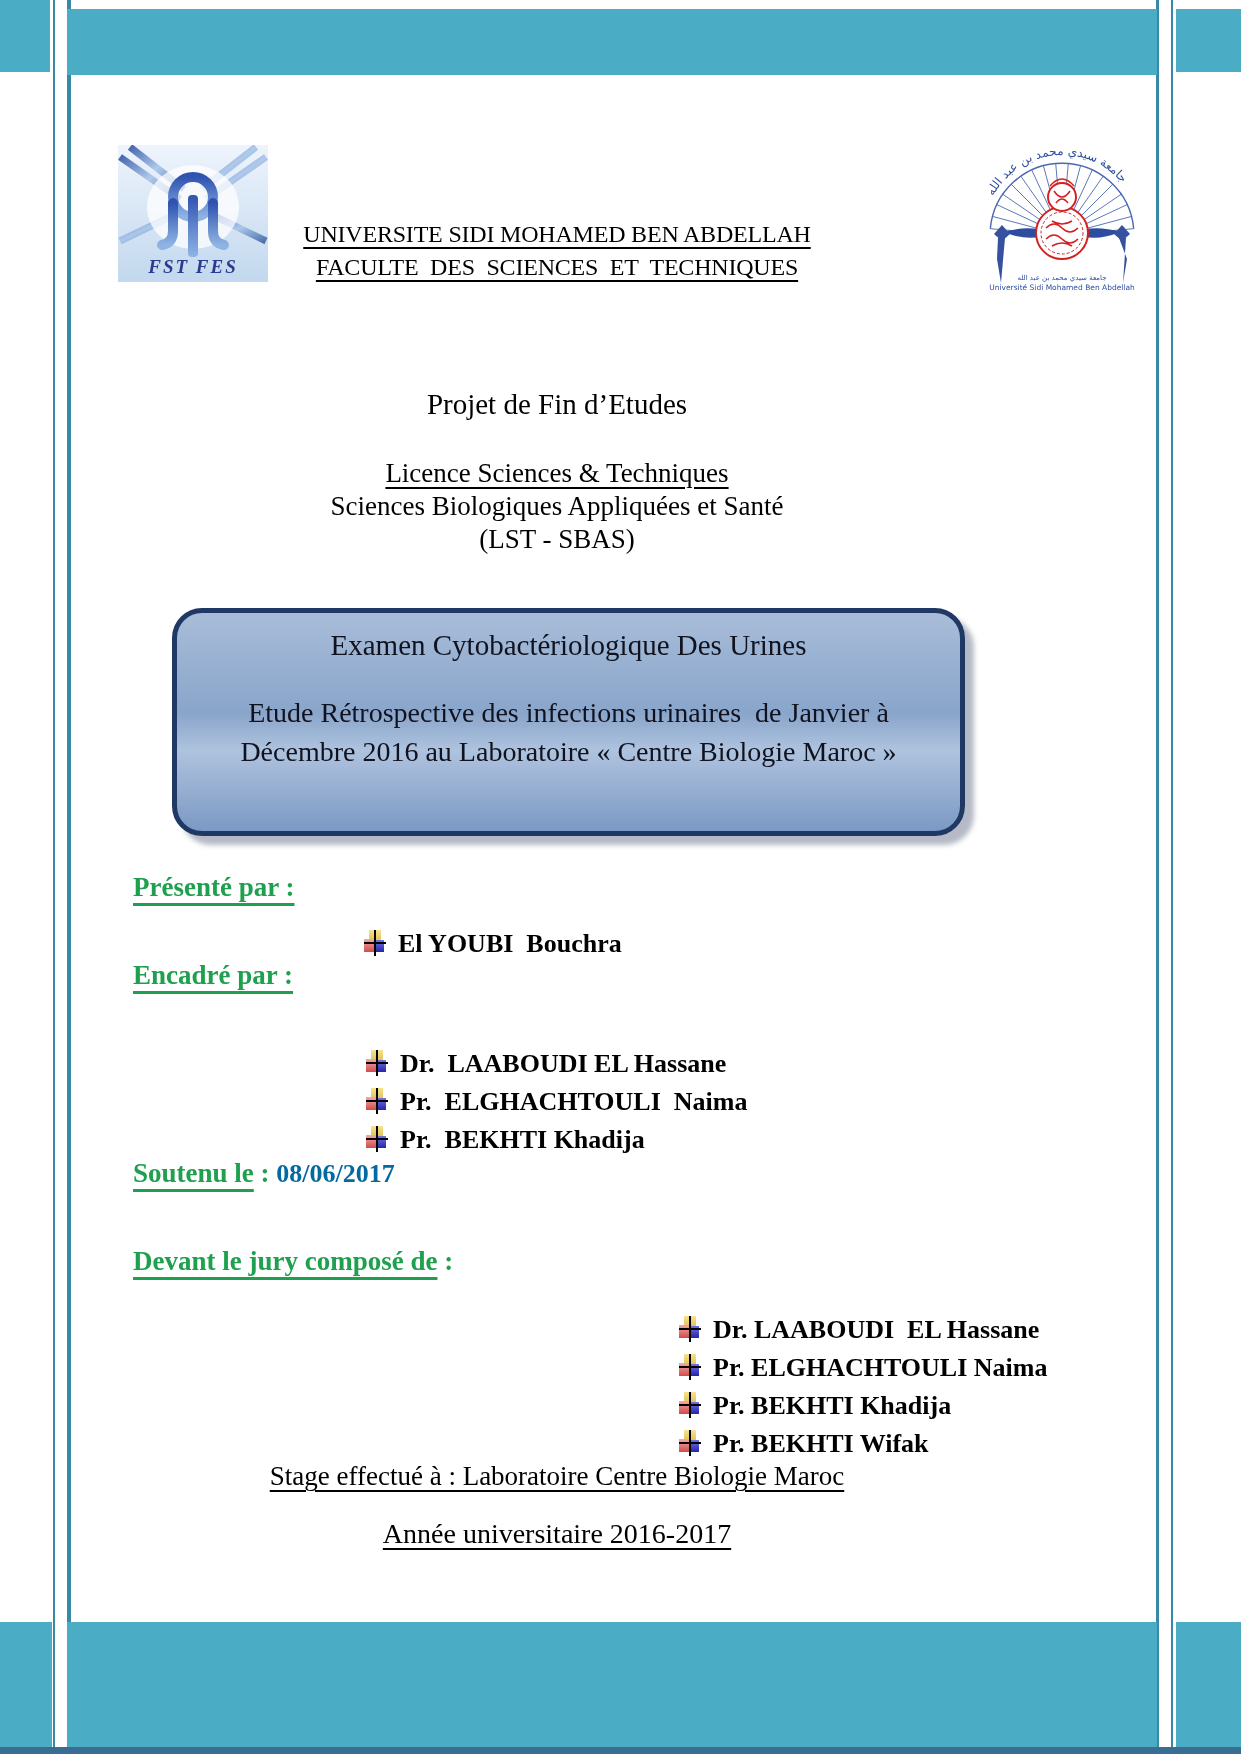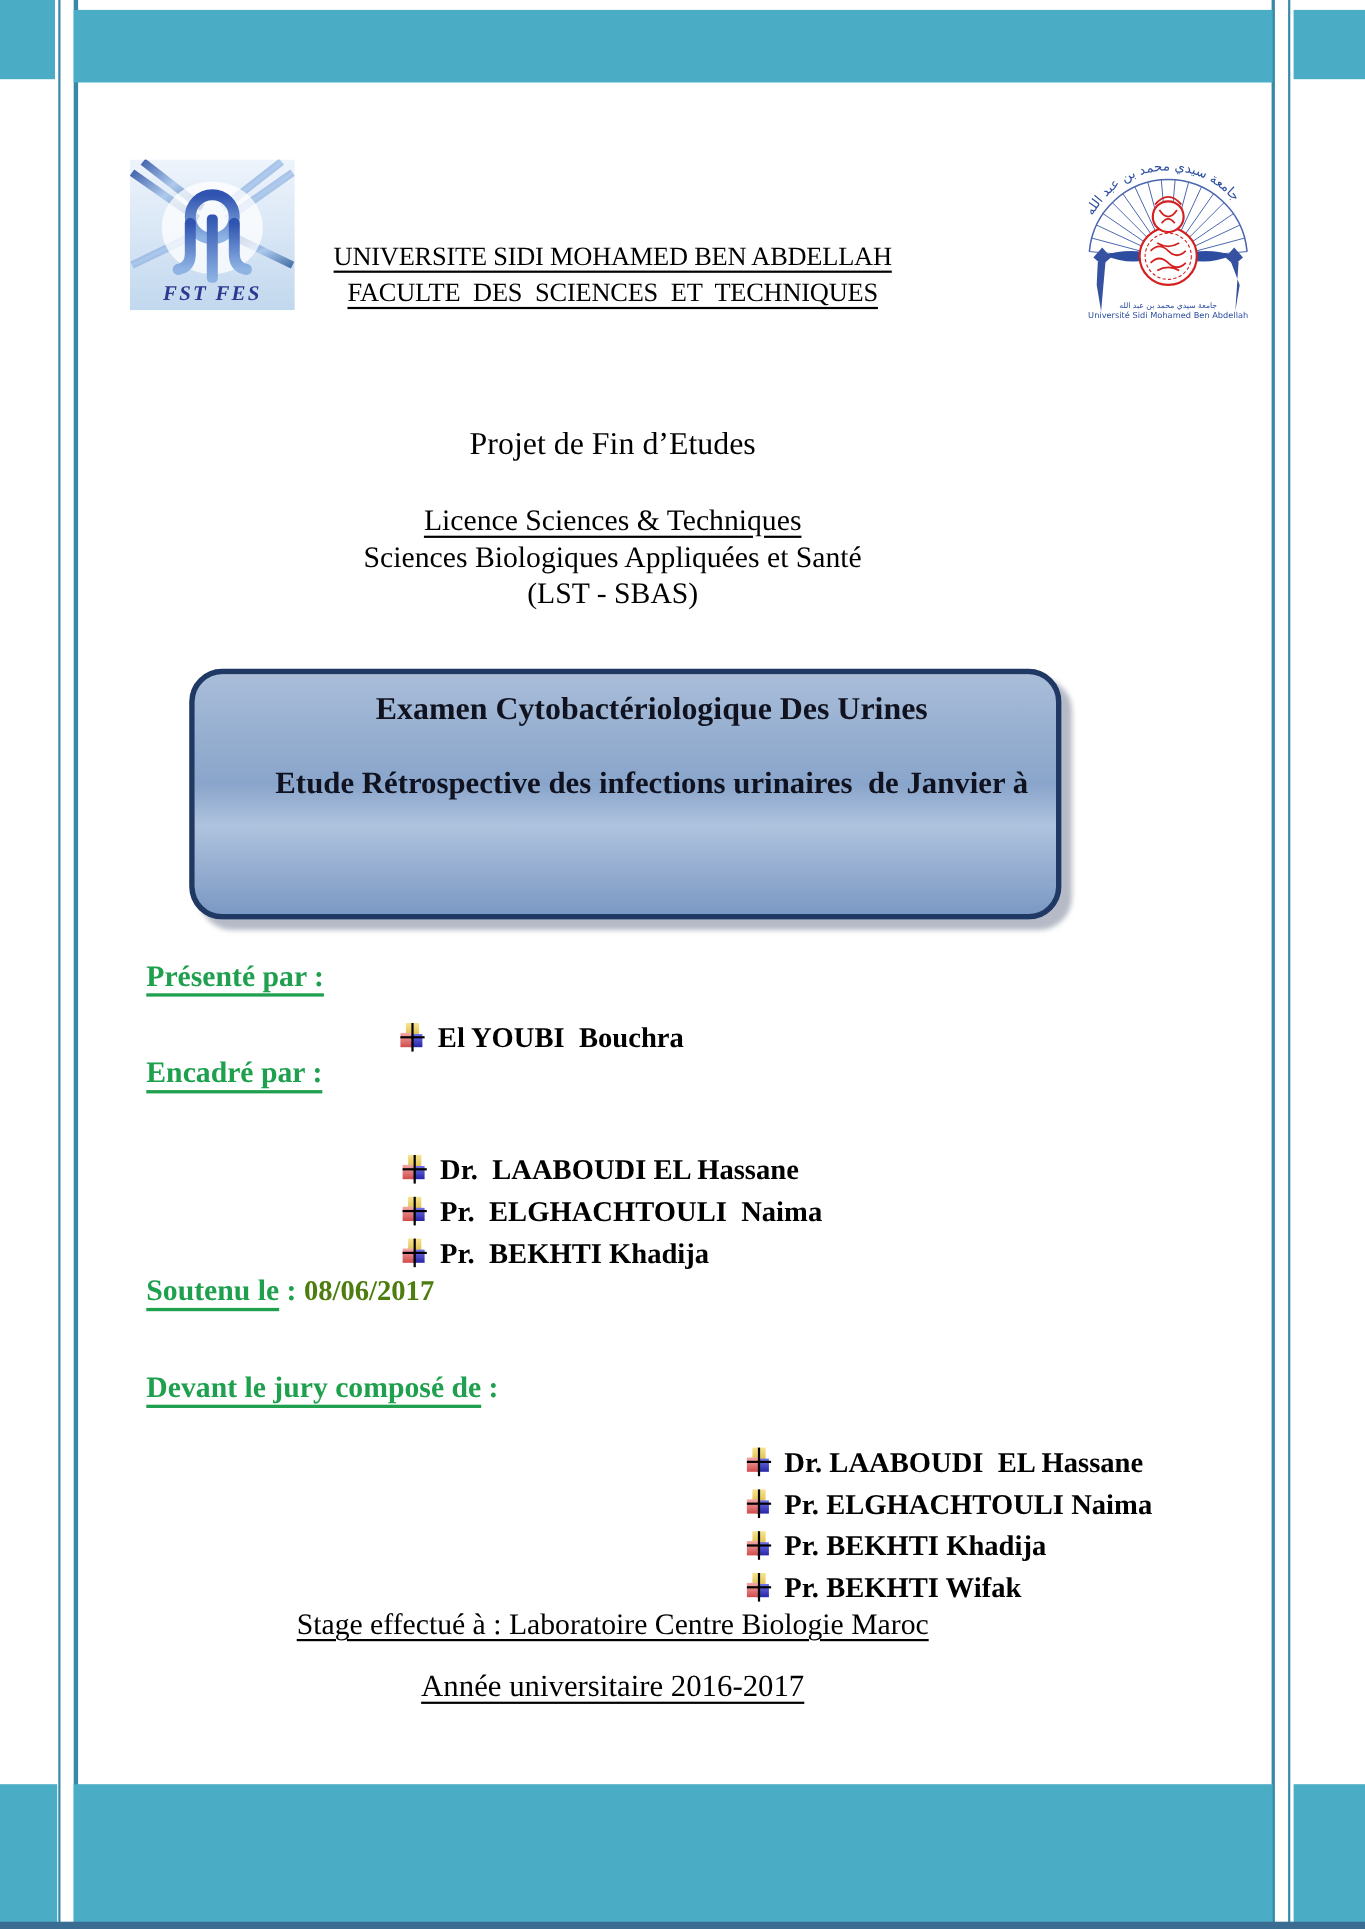--- a/index.html
+++ b/index.html
@@ -35,32 +35,32 @@
   .u{text-decoration:underline;text-decoration-thickness:2px;text-underline-offset:5px;}
   .projet{top:388px;font-size:29px;font-weight:normal;}
   .degree{top:457px;font-size:27px;line-height:33px;}
   
   .title-box{
     position:absolute;left:172px;top:608px;width:793px;height:228px;box-sizing:border-box;
     border:5px solid var(--box-border,#1f3864);border-radius:30px;
     background:linear-gradient(180deg,#a9bdd9 0%,#93adcf 30%,#8aa5cb 46%,#aec3de 63%,#9ab1d3 78%,#7b99c4 100%);
     box-shadow:9px 9px 5px rgba(120,130,152,0.55);
   }
-  .box-line{position:absolute;left:0;width:100%;text-align:center;font-weight:bold;color:#10131f;white-space:pre;margin-left:24px;}
+  .box-line{position:absolute;left:0;width:100%;text-align:center;font-weight:normal;color:#10131f;white-space:pre;}
   .box-l1{top:16px;font-size:29px;}
   .box-l2{top:84px;font-size:28px;}
   .box-l3{top:123px;font-size:28px;}
   
   .glabel{position:absolute;left:133px;font-size:27px;font-weight:bold;color:var(--green,#1fa04e);}
   .glabel .u{text-decoration-thickness:2.5px;text-underline-offset:7px;}
   .lbl-presente{top:872px;}
   .lbl-encadre{top:960px;}
   .lbl-soutenu{top:1158px;}
   .lbl-jury{top:1246px;}
-  .date-val{color:#4d7c0f;font-weight:bold;font-size:26px;}
+  .date-val{color:#0369a1;font-weight:bold;font-size:26px;}
   .li{position:absolute;font-size:26px;font-weight:bold;white-space:pre;text-align:center;}
   .li-name{vertical-align:top;}
   
   .wbullet{
     display:inline-block;width:22px;height:26px;margin-right:12px;vertical-align:-4px;
     background:
       linear-gradient(#000,#000) no-repeat 10px 0 / 2px 26px,
       linear-gradient(#000,#000) no-repeat 0 12px / 22px 2px,
       linear-gradient(#f4a9a9,#d14b4b) no-repeat 0 9px / 10px 13px,
       linear-gradient(#7070e8,#2626a6) no-repeat 9px 10px / 11px 12px,
@@ -187,20 +187,21 @@
   <div class="center-col projet">Projet de Fin d’Etudes</div>
   <div class="center-col degree">
     <div><span class="u">Licence Sciences &amp; Techniques</span></div>
     <div>Sciences Biologiques Appliquées et Santé</div>
     <div>(LST - SBAS)</div>
   </div>
 
   <div class="title-box">
     <div class="box-line box-l1">Examen Cytobactériologique Des Urines</div>
     <div class="box-line box-l2">Etude Rétrospective des infections urinaires  de Janvier à</div>
+    <div class="box-line box-l3">Décembre 2016 au Laboratoire « Centre Biologie Maroc »</div>
   </div>
 
   <div class="glabel lbl-presente">
     <span class="u">Présenté par :</span>
   </div>
   <div class="li it-presented">
     <span class="wbullet"></span><span class="li-name">El YOUBI  Bouchra</span>
   </div>
 
   <div class="glabel lbl-encadre">

